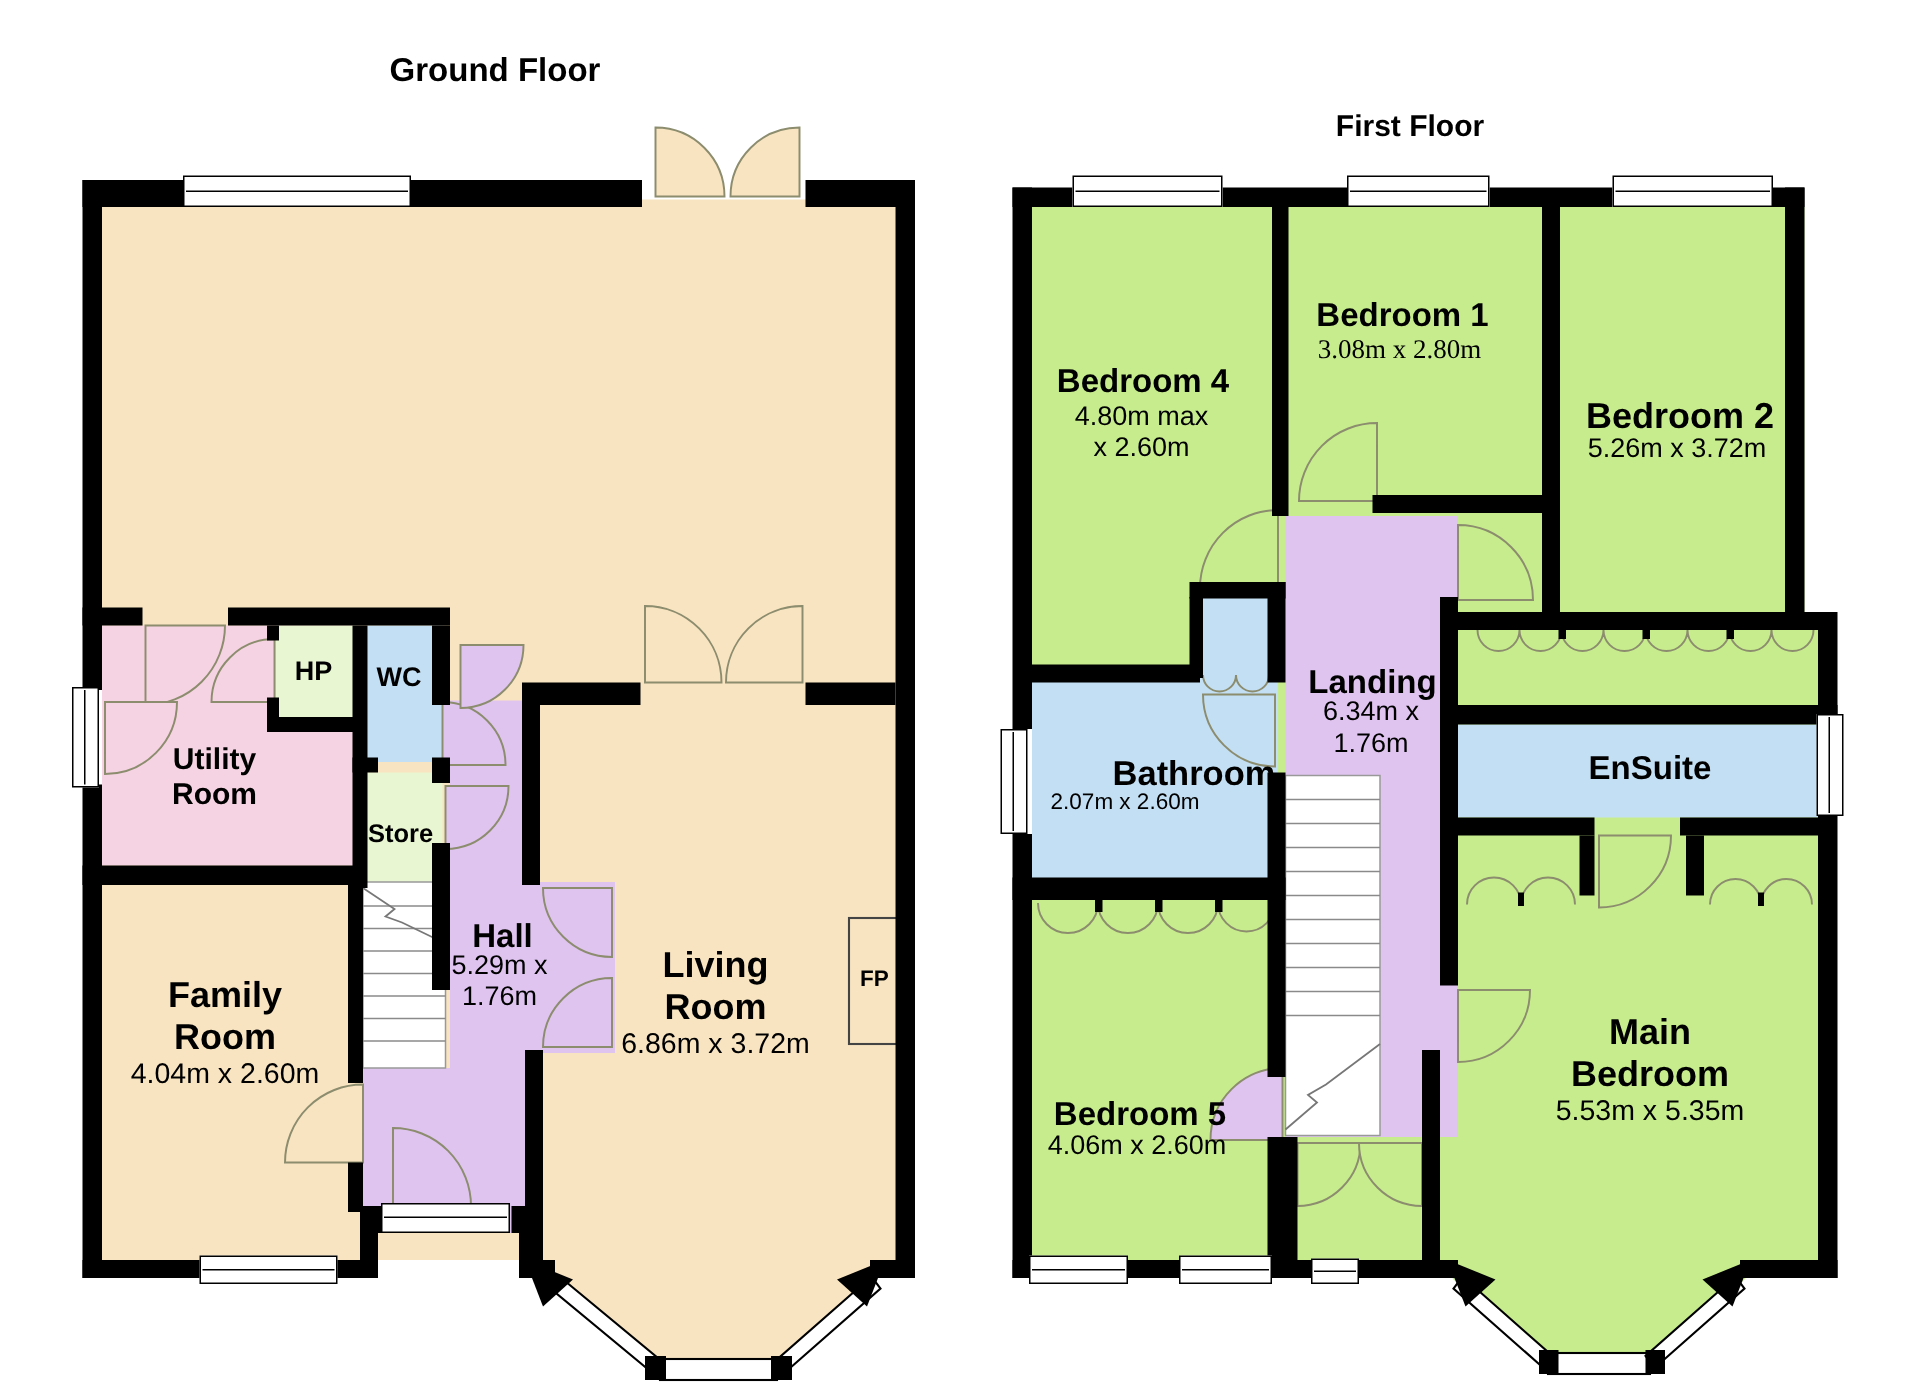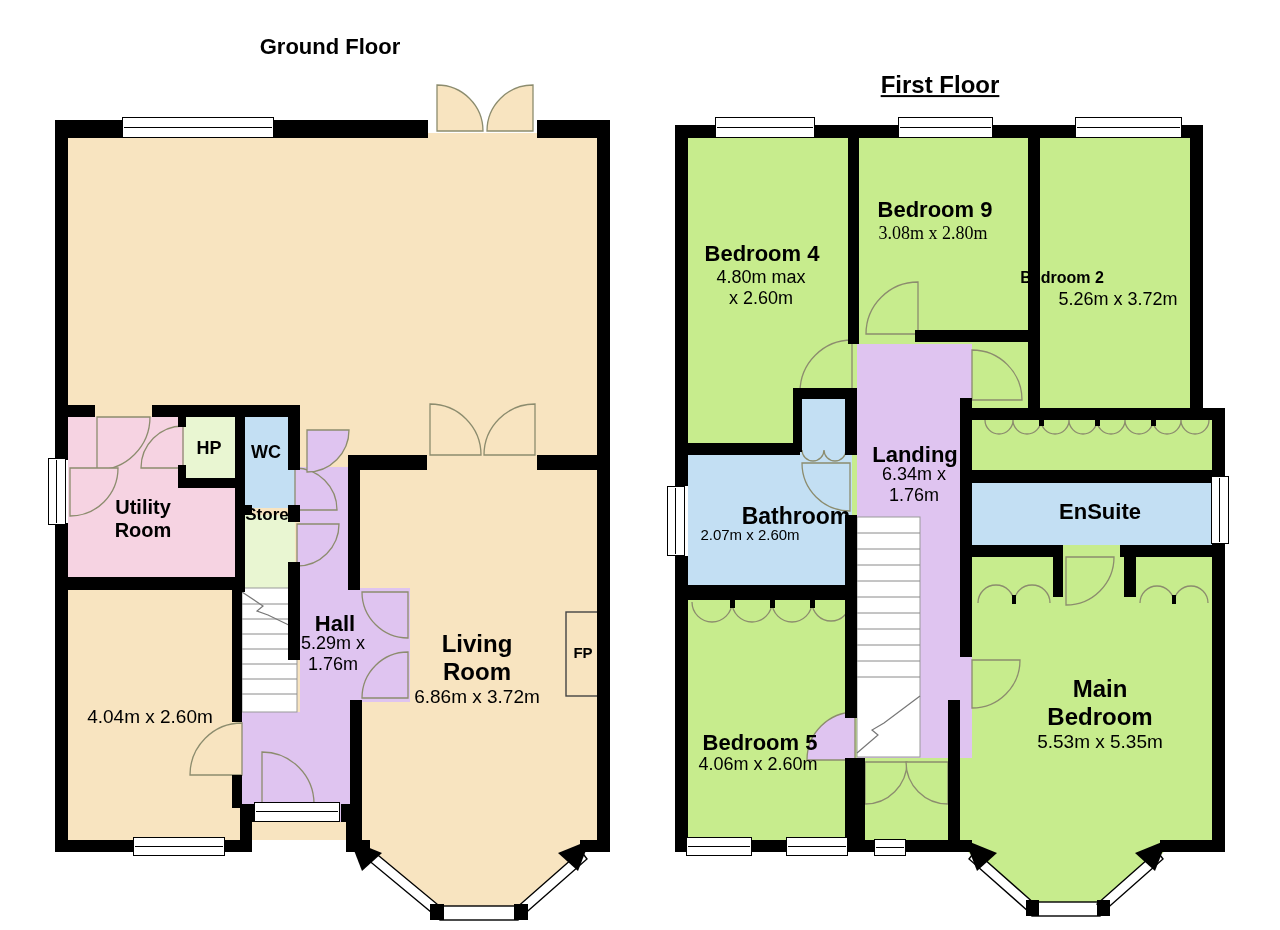--- a/index.html
+++ b/index.html
@@ -232,45 +232,46 @@
   <div class="win win-h" style="left:715px;top:117px;width:100px;height:21px;"></div>
   <div class="win win-h" style="left:898px;top:117px;width:95px;height:21px;"></div>
   <div class="win win-h" style="left:1075px;top:117px;width:107px;height:21px;"></div>
   <div class="win win-v" style="left:667px;top:486px;width:18px;height:70px;"></div>
   <div class="win win-v" style="left:1211px;top:476px;width:18px;height:68px;"></div>
   <div class="win win-h" style="left:686px;top:837px;width:66px;height:19px;"></div>
   <div class="win win-h" style="left:786px;top:837px;width:62px;height:19px;"></div>
   <div class="win win-h" style="left:874px;top:839px;width:32px;height:17px;"></div>
 
   <div class="lbl nm one" style="left:330px;top:47px;font-size:22px;">Ground Floor</div>
-  <div class="lbl nm one" style="left:940px;top:85px;font-size:24px;text-decoration:underline;">First Floor</div>
+  <div class="lbl nm one" style="left:940px;top:85px;font-size:20px;">First Floor</div>
 
 
   <div class="lbl nm" style="left:143px;top:519px;width:80px;font-size:20px;">Utility Room</div>
   <div class="lbl nm one" style="left:209px;top:448px;font-size:18px;">HP</div>
   <div class="lbl nm one" style="left:266px;top:452px;font-size:18px;">WC</div>
-  <div class="lbl nm one" style="left:267px;top:515px;font-size:17px;">Store</div>
+  <div class="lbl nm one" style="left:267px;top:556px;font-size:17px;">Store</div>
 
   <div class="lbl nm one" style="left:335px;top:624px;font-size:22px;text-align:right;">Hall</div>
   <div class="lbl" style="left:333px;top:654px;width:72px;font-size:18px;">5.29m x 1.76m</div>
 
+  <div class="lbl nm" style="left:150px;top:678px;width:100px;font-size:24px;">Family Room</div>
   <div class="lbl one" style="left:150px;top:717px;font-size:19px;">4.04m x 2.60m</div>
 
   <div class="lbl nm" style="left:477px;top:658px;width:95px;font-size:24px;">Living Room</div>
   <div class="lbl one" style="left:477px;top:697px;font-size:19px;">6.86m x 3.72m</div>
 
   <div class="lbl nm one" style="left:583px;top:653px;font-size:15px;">FP</div>
 
   <div class="lbl nm one" style="left:762px;top:254px;font-size:22px;">Bedroom 4</div>
   <div class="lbl" style="left:761px;top:288px;width:100px;font-size:18px;">4.80m max x 2.60m</div>
 
-  <div class="lbl nm one" style="left:935px;top:210px;font-size:22px;">Bedroom 9</div>
+  <div class="lbl nm one" style="left:935px;top:210px;font-size:22px;">Bedroom 1</div>
   <div class="lbl one" style="left:933px;top:233px;font-size:18px;font-family:Liberation Serif, serif;">3.08m x 2.80m</div>
 
-  <div class="lbl nm one" style="left:1062px;top:278px;font-size:16px;text-align:right;">Bedroom 2</div>
+  <div class="lbl nm one" style="left:1120px;top:278px;font-size:24px;text-align:right;">Bedroom 2</div>
   <div class="lbl one" style="left:1118px;top:299px;font-size:18px;">5.26m x 3.72m</div>
 
   <div class="lbl nm one" style="left:915px;top:455px;font-size:22px;text-align:center;">Landing</div>
   <div class="lbl" style="left:914px;top:485px;width:72px;font-size:18px;">6.34m x 1.76m</div>
 
   <div class="lbl nm one" style="left:750px;top:516px;font-size:23px;margin-left:46px;">Bathroom</div>
   <div class="lbl one" style="left:750px;top:535px;font-size:15px;">2.07m x 2.60m</div>
 
   <div class="lbl nm one" style="left:1100px;top:512px;font-size:22px;">EnSuite</div>
 

